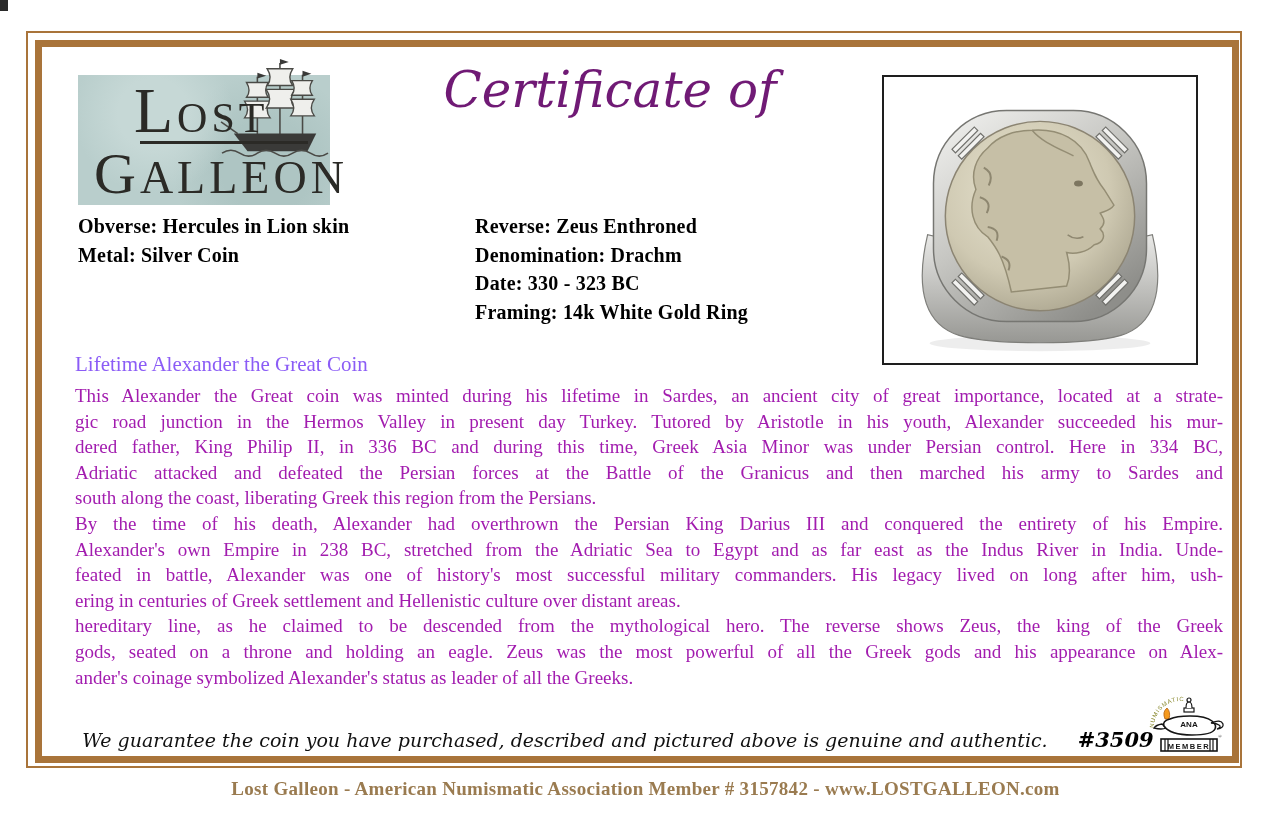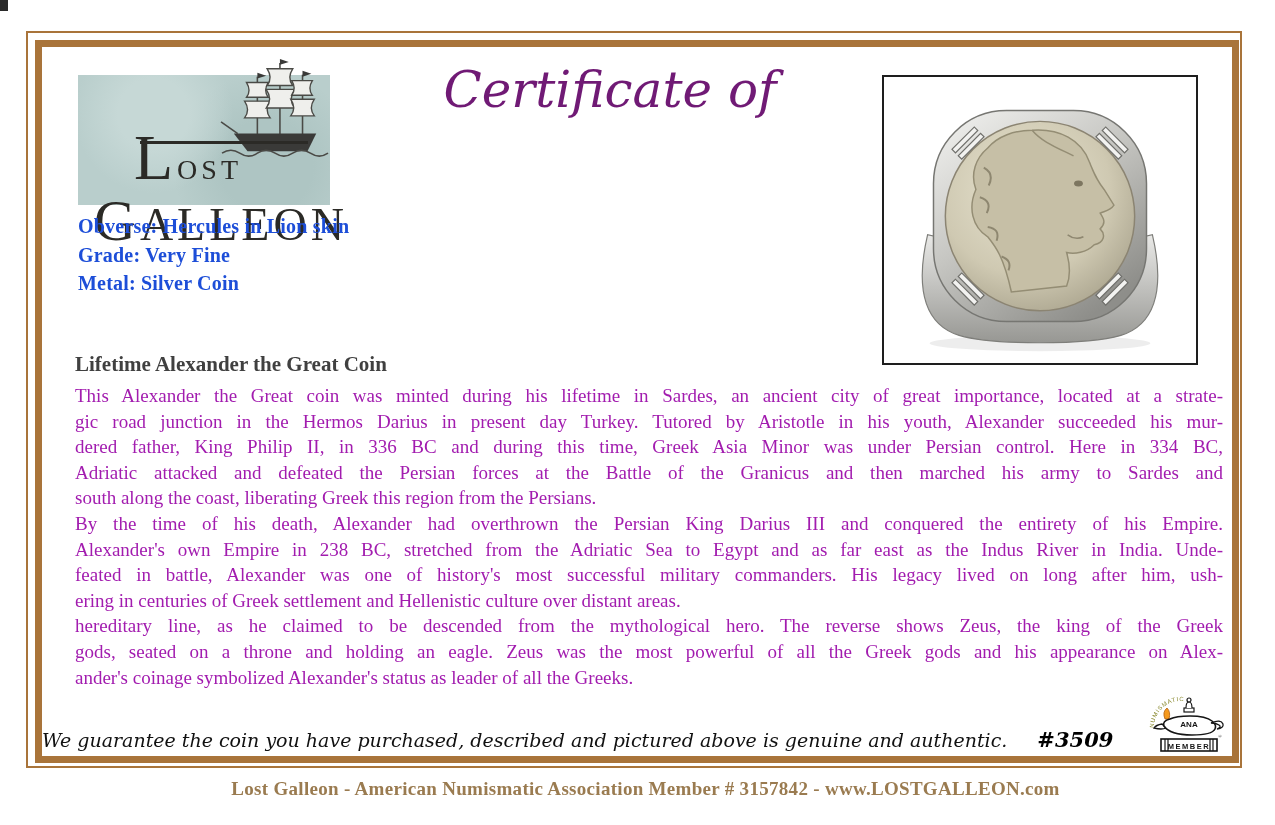--- a/index.html
+++ b/index.html
@@ -14,52 +14,52 @@
   .corner-mark{position:absolute;left:0;top:0;width:8px;height:11px;background:#2a2a2a;}
 
   
   .logo{position:absolute;left:78px;top:75px;width:252px;height:130px;
         background:#b9cecc;
         background-image:radial-gradient(circle at 30% 30%, #c6d8d6 0 18%, transparent 40%),
                          radial-gradient(circle at 75% 70%, #aec5c3 0 22%, transparent 45%);
         overflow:visible;}
   .logo-text{position:absolute;left:0;top:4px;width:100%;color:#2b2a26;
              font-family:"Liberation Serif", serif;line-height:1;}
-  .logo-line1{margin-left:56px;font-size:28px;letter-spacing:4px;margin-top:47px;}
+  .logo-line1{margin-left:56px;font-size:42px;letter-spacing:4px;}
   .logo-line1::first-letter{font-size:64px;}
   .logo-line2{margin-left:16px;margin-top:2px;font-size:46px;letter-spacing:4px;}
   .logo-line2::first-letter{font-size:58px;}
   .logo-rule{position:absolute;left:62px;top:66px;width:168px;height:3px;background:#2b2a26;}
   .logo-ship{position:absolute;right:-6px;top:-18px;width:118px;height:108px;}
 
   
   .title{position:absolute;left:410px;top:60px;width:400px;text-align:center;
          font-family:"DejaVu Serif", serif;font-style:italic;font-weight:500;
          font-size:50px;line-height:60px;color:#701a75;}
 
   
   .coin-photo{position:absolute;left:882px;top:75px;width:316px;height:290px;
               background:#fff;border:2px solid #1e1e1e;box-sizing:border-box;}
   .coin-photo svg{display:block;width:100%;height:100%;}
 
   
   .spec-col{position:absolute;top:212px;font-size:20px;font-weight:bold;
-            letter-spacing:0.2px;line-height:28.5px;color:#1d4ed8;}
+            letter-spacing:0.2px;line-height:28.5px;color:#000000;}
   .spec-left{left:78px;}
   .spec-right{left:475px;}
 
   
   .body-block{position:absolute;left:75px;top:352px;width:1148px;}
-  .body-heading{font-size:21px;font-weight:bold;color:#404040;margin-bottom:6px;}
+  .body-heading{font-size:21px;font-weight:normal;color:#8b5cf6;margin-bottom:6px;}
   .bline{font-size:19px;line-height:25.6px;color:#a21caf;white-space:nowrap;}
   .bline.j{white-space:normal;text-align:justify;text-align-last:justify;}
 
   
   .guarantee{position:absolute;left:42px;top:727px;width:1152px;display:flex;
-             align-items:baseline;gap:30px;}
+             justify-content:center;align-items:baseline;gap:30px;}
   .guarantee-text{font-family:"DejaVu Serif", serif;font-style:italic;
                   font-size:19px;color:#111;}
   .cert-number{font-family:"DejaVu Serif", serif;font-style:italic;font-weight:bold;
                font-size:21px;color:#000;}
 
   
   .ana{position:absolute;left:1148px;top:696px;width:86px;height:60px;}
   .ana svg{display:block;width:100%;height:100%;}
 
   
@@ -161,28 +161,33 @@
         <g transform="translate(231,215) rotate(-45)">
             <rect x="-16" y="-7" width="32" height="5"></rect>
             <rect x="-16" y="2" width="32" height="5"></rect>
           </g>
       </g>
     </svg>
   </div>
 
   <div class="spec-col spec-left">
     <div>Obverse: Hercules in Lion skin</div>
-    <div>Grade: Very Fine</div>
     <div>Metal: Silver Coin</div>
+  </div>
+  <div class="spec-col spec-right">
+    <div>Reverse: Zeus Enthroned</div>
+    <div>Denomination: Drachm</div>
+    <div>Date: 330 - 323 BC</div>
+    <div>Framing: 14k White Gold Ring</div>
   </div>
 
   <div class="body-block">
     <div class="body-heading">Lifetime Alexander the Great Coin</div>
     <div class="bline j">This Alexander the Great coin was minted during his lifetime in Sardes, an ancient city of great importance, located at a strate-</div>
-    <div class="bline j">gic road junction in the Hermos Darius in present day Turkey. Tutored by Aristotle in his youth, Alexander succeeded his mur-</div>
+    <div class="bline j">gic road junction in the Hermos Valley in present day Turkey. Tutored by Aristotle in his youth, Alexander succeeded his mur-</div>
     <div class="bline j">dered father, King Philip II, in 336 BC and during this time, Greek Asia Minor was under Persian control. Here in 334 BC,</div>
     <div class="bline j">Adriatic attacked and defeated the Persian forces at the Battle of the Granicus and then marched his army to Sardes and</div>
     <div class="bline">south along the coast, liberating Greek this region from the Persians.</div>
     <div class="bline j">By the time of his death, Alexander had overthrown the Persian King Darius III and conquered the entirety of his Empire.</div>
     <div class="bline j">Alexander's own Empire in 238 BC, stretched from the Adriatic Sea to Egypt and as far east as the Indus River in India. Unde-</div>
     <div class="bline j">feated in battle, Alexander was one of history's most successful military commanders. His legacy lived on long after him, ush-</div>
     <div class="bline">ering in centuries of Greek settlement and Hellenistic culture over distant areas.</div>
     <div class="bline j">hereditary line, as he claimed to be descended from the mythological hero. The reverse shows Zeus, the king of the Greek</div>
     <div class="bline j">gods, seated on a throne and holding an eagle. Zeus was the most powerful of all the Greek gods and his appearance on Alex-</div>
     <div class="bline">ander's coinage symbolized Alexander's status as leader of all the Greeks.</div>

